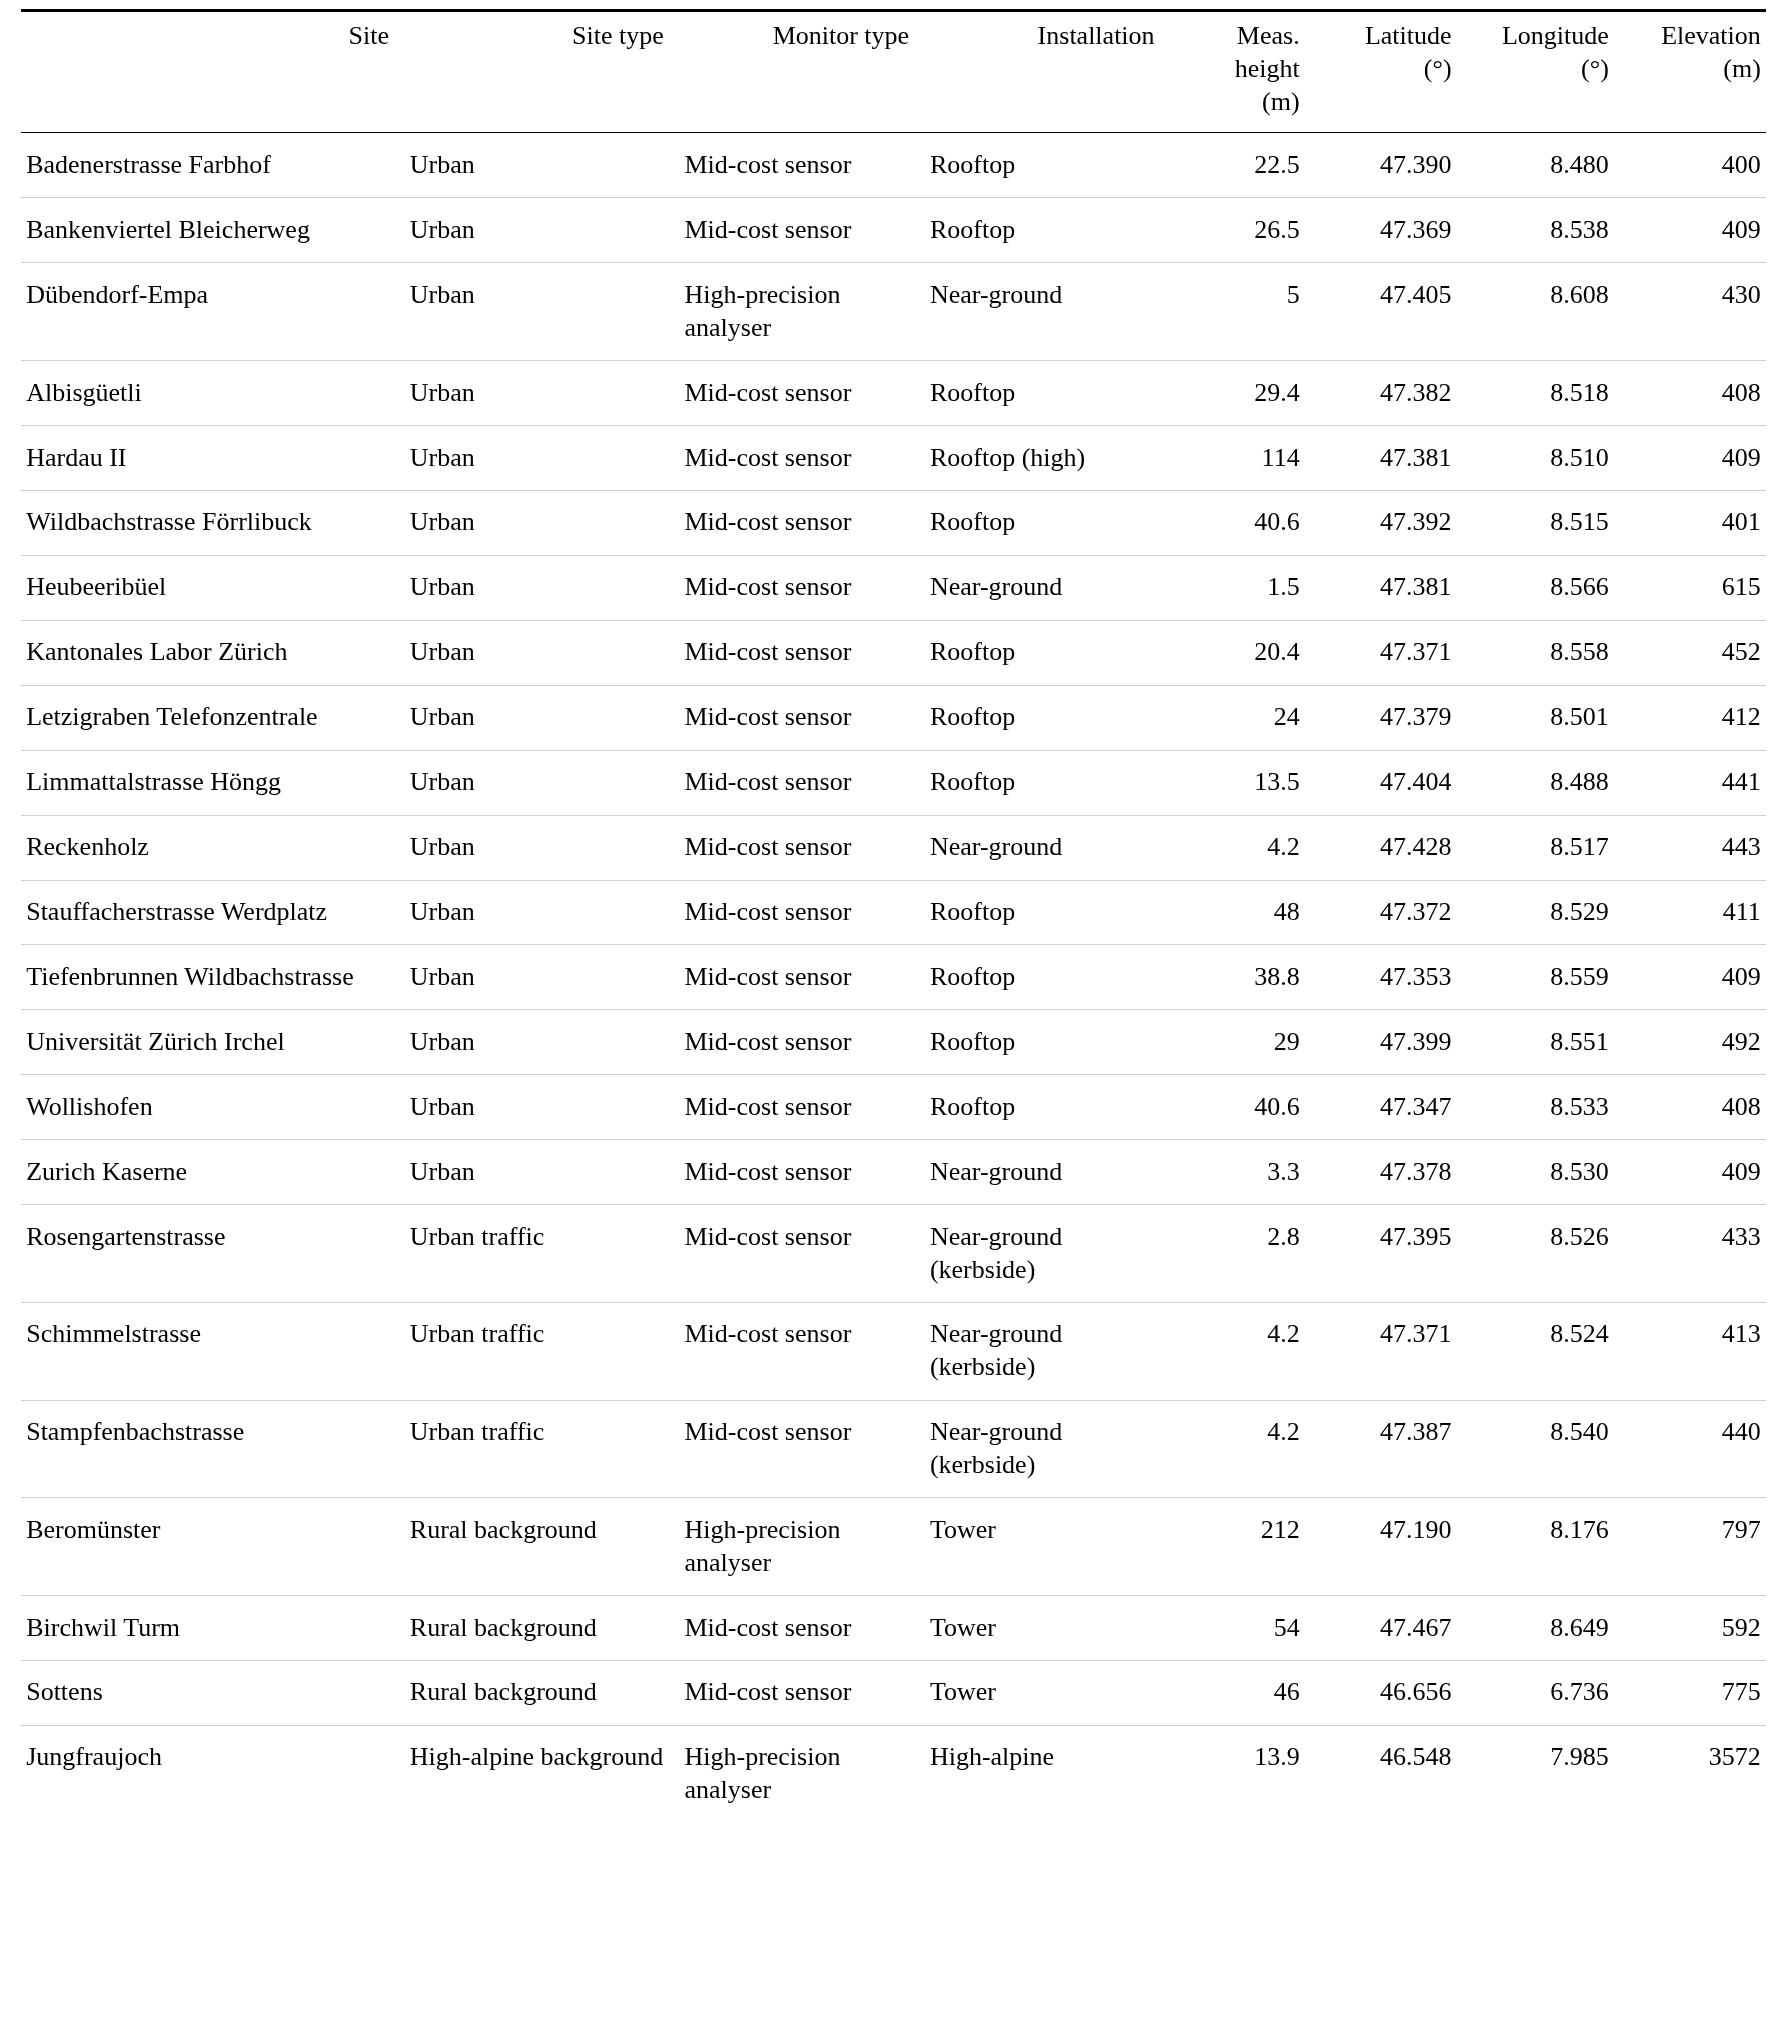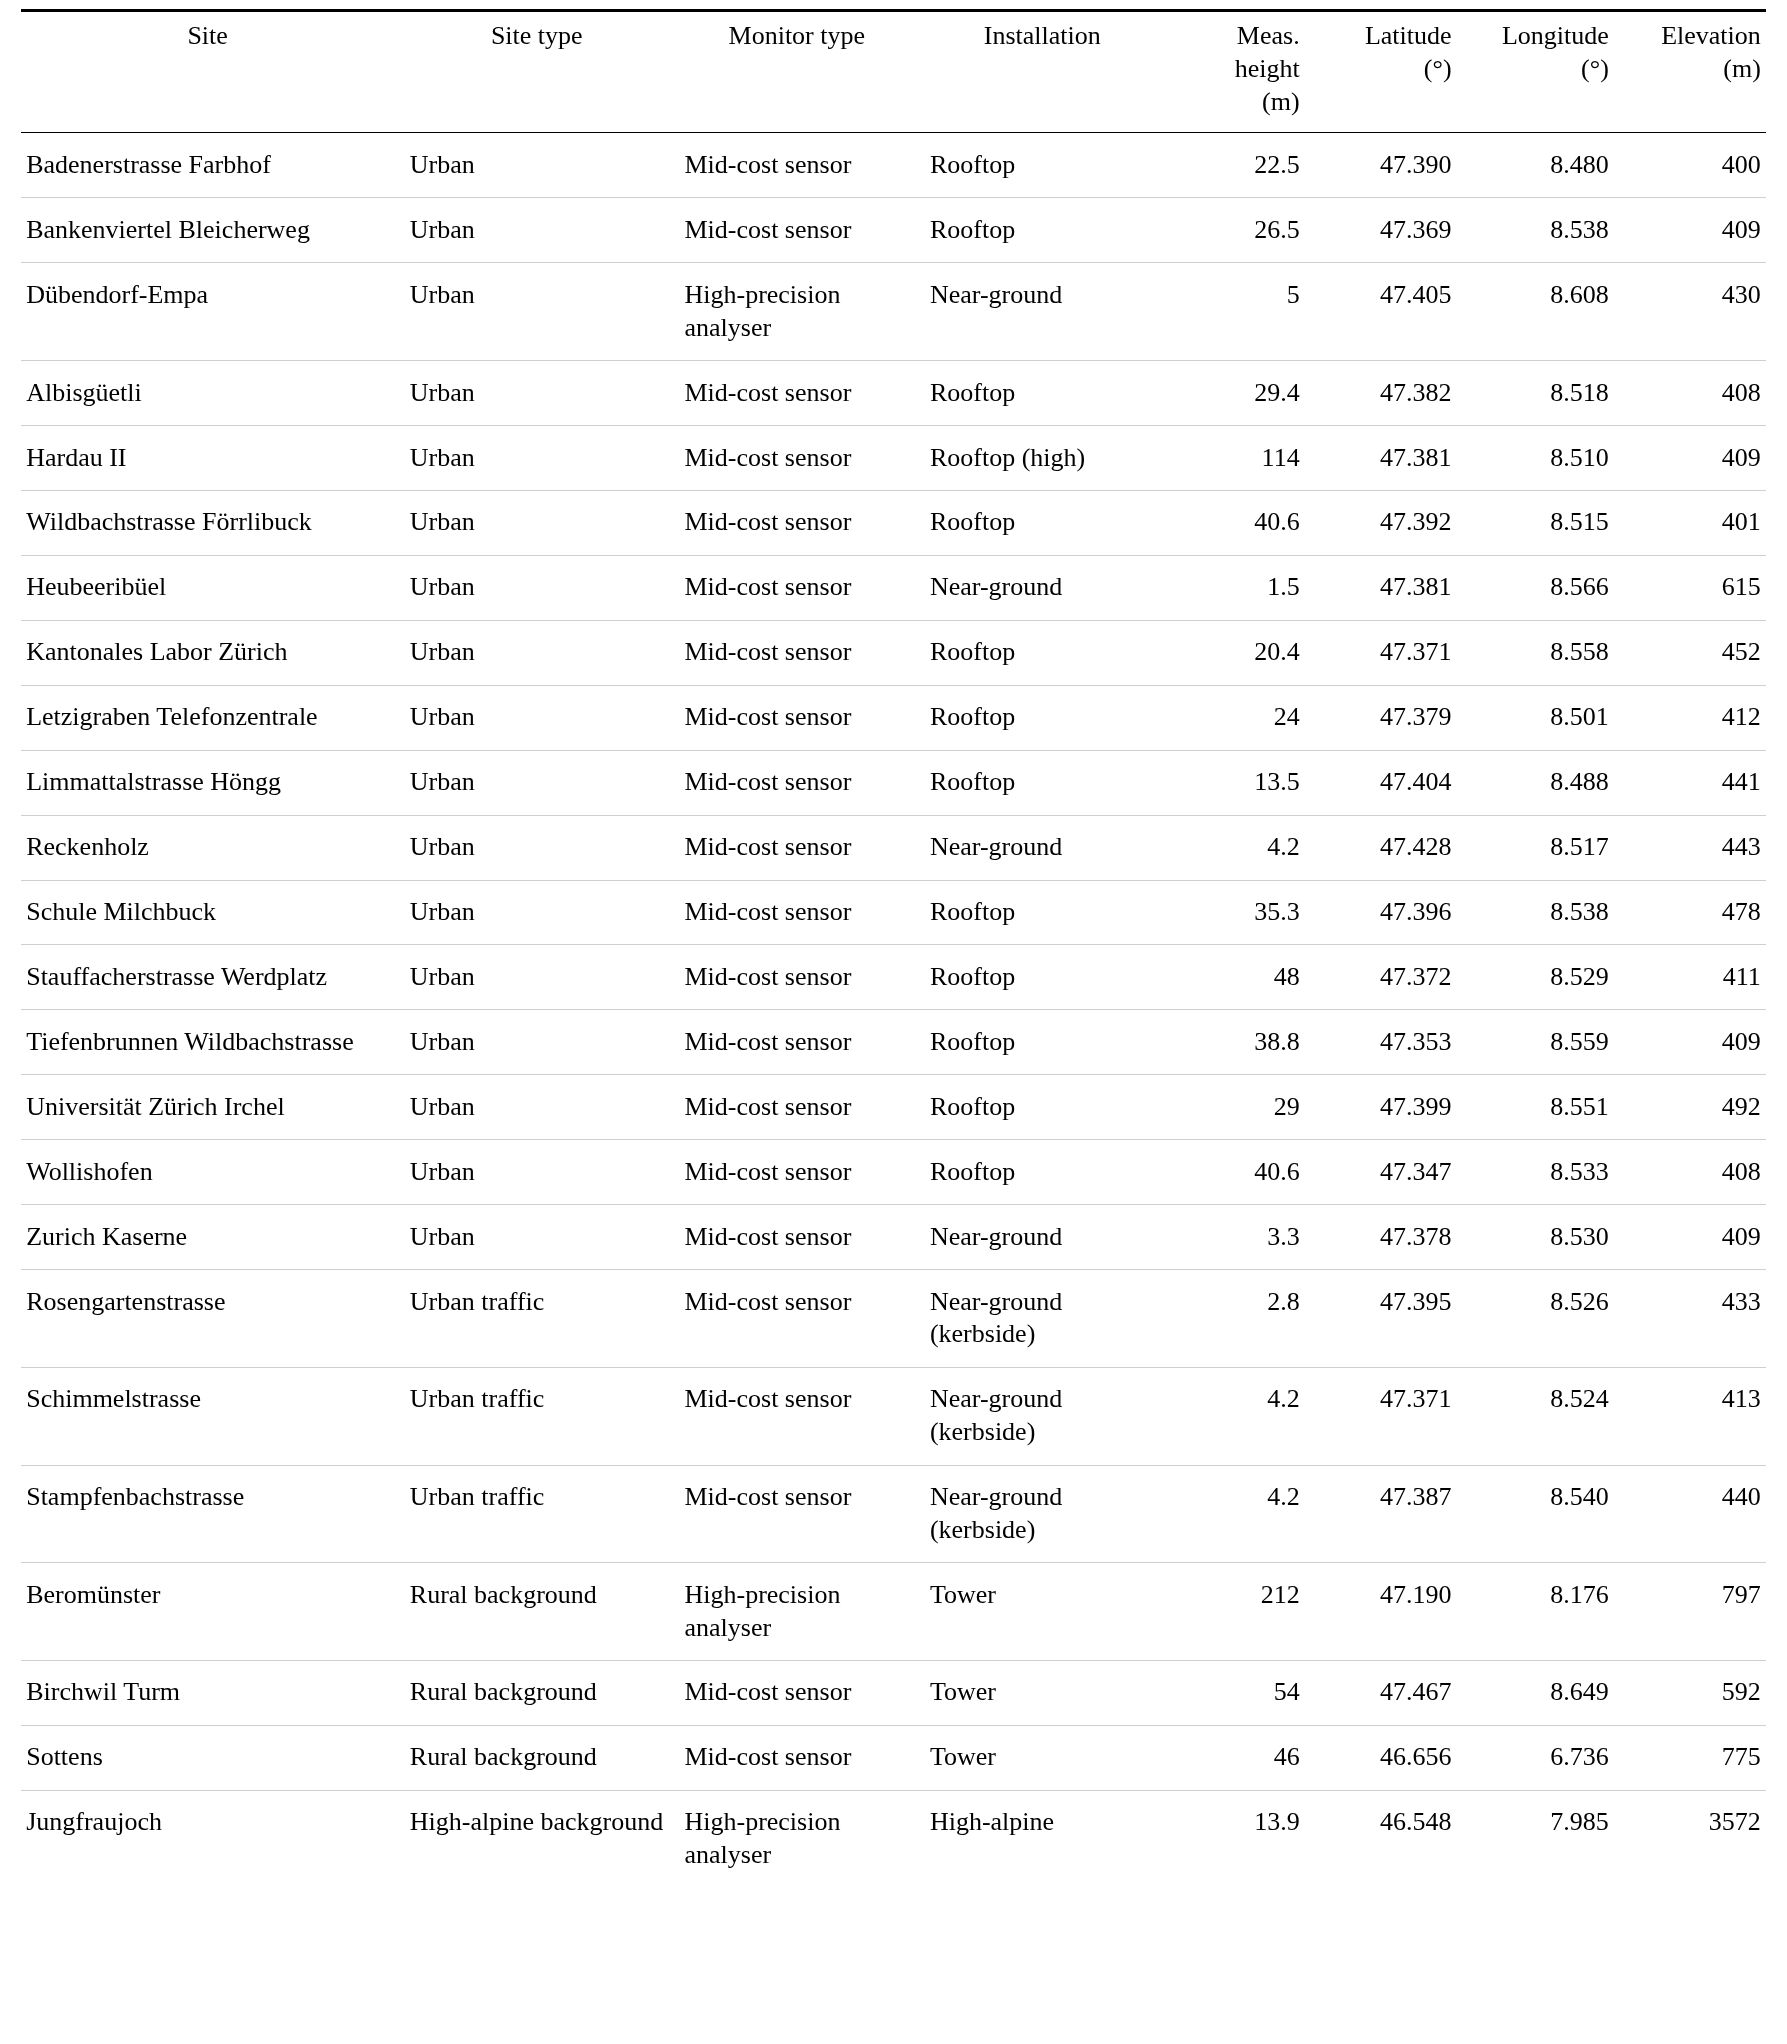--- a/index.html
+++ b/index.html
@@ -20,21 +20,21 @@
   table.site-table {
     border-collapse: collapse;
     width: 100%;
     font-size: 26px;
     line-height: 1.26;
   }
   table.site-table thead th {
     font-weight: normal;
     vertical-align: top;
     padding: 8.6px 15.6px 14px 5.2px;
-    text-align: center;
+    text-align: right;
   }
   table.site-table thead th.num {
     text-align: right;
     padding-right: 5.2px;
   }
   thead tr.head-row {
     border-top: 3.5px solid #000;
     border-bottom: 1.7px solid #000;
   }
   tbody td {
@@ -203,30 +203,20 @@
           <td>Reckenholz</td>
           <td>Urban</td>
           <td>Mid-cost sensor</td>
           <td>Near-ground</td>
           <td class="num">4.2</td>
           <td class="num">47.428</td>
           <td class="num">8.517</td>
           <td class="num">443</td>
         </tr>
         <tr>
-          <td>Schule Milchbuck</td>
-          <td>Urban</td>
-          <td>Mid-cost sensor</td>
-          <td>Rooftop</td>
-          <td class="num">35.3</td>
-          <td class="num">47.396</td>
-          <td class="num">8.538</td>
-          <td class="num">478</td>
-        </tr>
-        <tr>
           <td>Stauffacherstrasse Werdplatz</td>
           <td>Urban</td>
           <td>Mid-cost sensor</td>
           <td>Rooftop</td>
           <td class="num">48</td>
           <td class="num">47.372</td>
           <td class="num">8.529</td>
           <td class="num">411</td>
         </tr>
         <tr>

